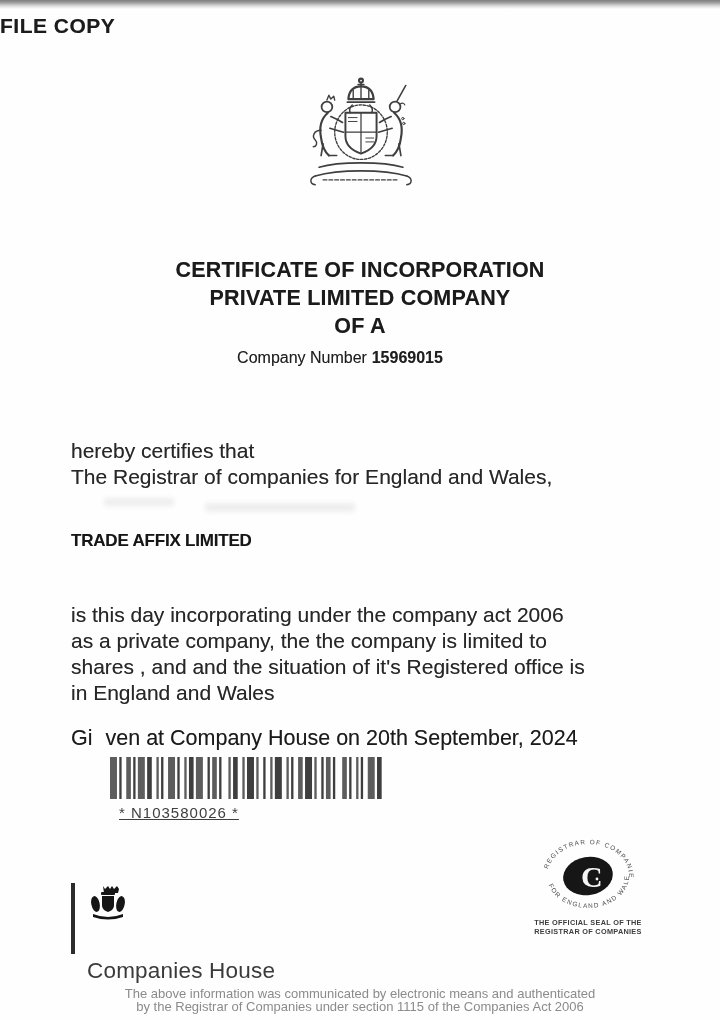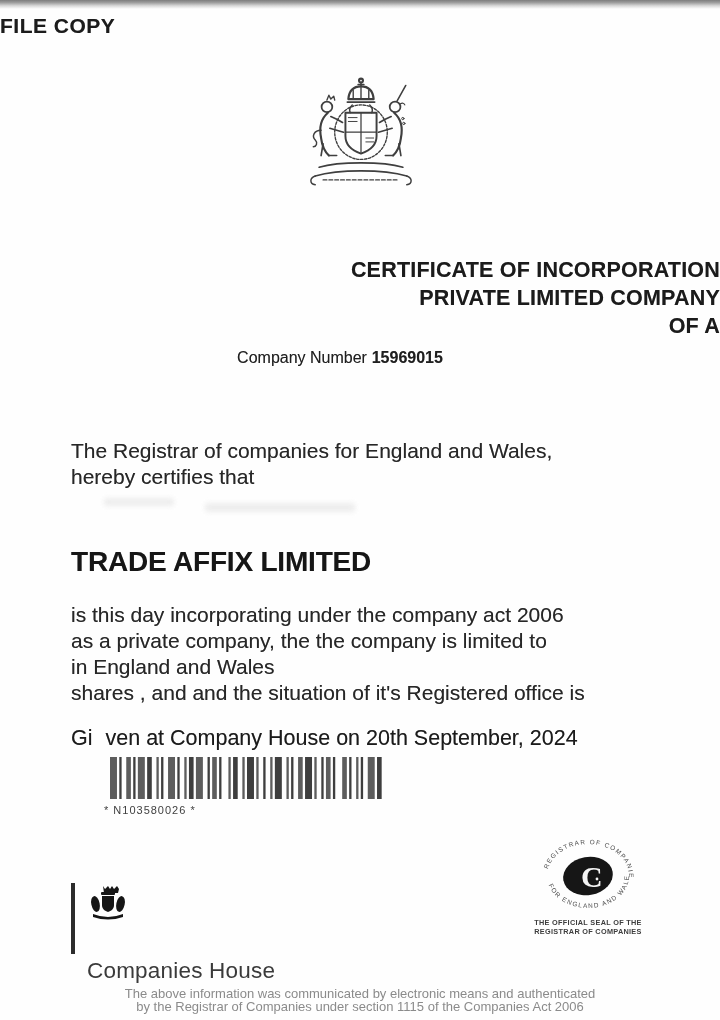--- a/index.html
+++ b/index.html
@@ -16,46 +16,46 @@
 
   .file-copy {
     position:absolute; top:14px; left:0; width:720px; text-align:left;
     font-size:21px; font-weight:bold; letter-spacing:0.5px; color:#1c1c1c;
   }
 
   .arms { position:absolute; left:288px; top:74px; width:146px; height:130px;
     filter: blur(0.45px) opacity(0.92); }
 
   .title-block {
-    position:absolute; top:256px; left:0; width:720px; text-align:right;
+    position:absolute; top:256px; left:0; width:720px; text-align:center;
     font-size:21.5px; font-weight:bold; line-height:28px; color:#1b1b1b; letter-spacing:0.2px;
   }
 
   .company-number-line {
     position:absolute; top:349px; left:0; width:680px; text-align:center;
     font-size:16px; color:#1f1f1f;
   }
   .company-number-line b { margin-left:0.30em; font-weight:bold; }
 
   .para { position:absolute; left:71px; font-size:21px; line-height:26px; color:#272727; }
   .registrar-block { top:438px; }
-  .company-name   { top:549px; font-weight:bold; font-size:28px; letter-spacing:-0.2px; color:#161616; }
+  .company-name   { top:528px; font-weight:bold; font-size:17px; letter-spacing:-0.2px; color:#161616; }
   .body-block     { top:602px; }
 
   .smudge { position:absolute; background:#ebebeb; filter:blur(2.5px); border-radius:2px; opacity:0.85; }
   .smudge-1 { left:104px; top:498px; width:70px;  height:8px; }
   .smudge-2 { left:205px; top:503px; width:150px; height:9px; }
 
   .given-line { position:absolute; left:71px; top:726px; font-size:21.5px; color:#1b1b1b; }
   .given-line .bold-part { font-weight:normal;margin-left:13px; }
 
   .barcode { position:absolute; left:110px; top:757px; width:274px; height:42px; filter:blur(0.35px); }
   .barcode-label {
-    position:absolute; left:104px; top:804px; font-size:11px; color:#3f3f3f;
-    letter-spacing:1px; filter:blur(0.25px);
+    position:absolute; left:119px; top:804px; font-size:15px; color:#3f3f3f;
+    letter-spacing:1px; filter:blur(0.25px);text-decoration:underline;
   }
 
   .ch-logo-bar { position:absolute; left:71px; top:883px; width:4px; height:71px; background:#2c2c2c; }
   .ch-crest { position:absolute; left:87px; top:883px; width:42px; height:38px; filter:blur(0.3px); }
   .ch-logo-text {
     position:absolute; left:87px; top:922px; font-size:22.5px; color:#3a3a3a;
     letter-spacing:0.2px; filter:blur(0.3px);margin-top:36px;
   }
 
   .seal { position:absolute; left:524px; top:836px; width:132px; height:104px; filter:blur(0.4px); }
@@ -116,34 +116,34 @@
     <div>CERTIFICATE OF INCORPORATION</div>
     <div>PRIVATE LIMITED COMPANY</div>
     <div>OF A</div>
   </div>
 
   <div class="company-number-line scan">
     <span>Company Number</span><b>15969015</b>
   </div>
 
   <div class="para registrar-block scan">
+    <div>hereby certifies that</div>
     <div>The Registrar of companies for England and Wales,</div>
-    <div>hereby certifies that</div>
   </div>
 
   <div class="smudge smudge-1"></div>
   <div class="smudge smudge-2"></div>
 
   <div class="para company-name scan">TRADE AFFIX LIMITED</div>
 
   <div class="para body-block scan">
     <div>is this day incorporating under the company act 2006</div>
     <div>as a private company, the the company is limited to</div>
+    <div>shares , and and the situation of it's Registered office is</div>
     <div>in England and Wales</div>
-    <div>shares , and and the situation of it's Registered office is</div>
   </div>
 
   <div class="given-line scan"><span>Gi</span><span class="bold-part">ven at Company House on 20th September, 2024</span></div>
 
   <div class="barcode" id="barcode"><svg width="274" height="42">
         <rect x="0.00" y="0" width="6.97" height="42" fill="#1e1e1e" opacity="0.72"></rect>
         <rect x="9.29" y="0" width="2.32" height="42" fill="#1e1e1e" opacity="0.86"></rect>
         <rect x="16.25" y="0" width="4.64" height="42" fill="#1e1e1e" opacity="0.72"></rect>
         <rect x="23.22" y="0" width="2.32" height="42" fill="#1e1e1e" opacity="0.86"></rect>
         <rect x="27.86" y="0" width="6.97" height="42" fill="#1e1e1e" opacity="0.72"></rect>

